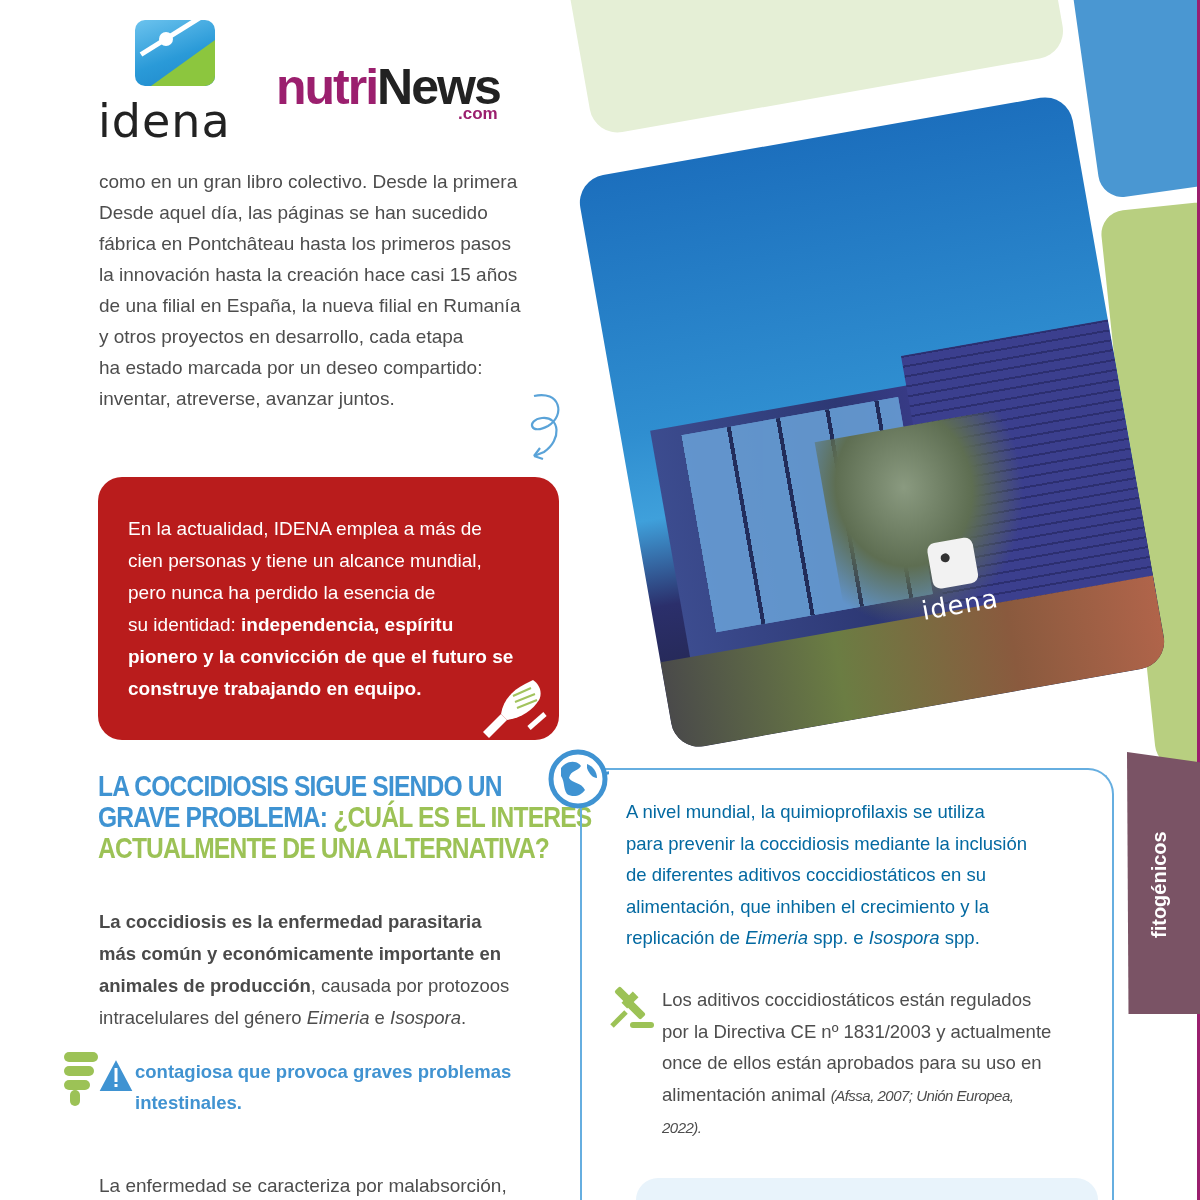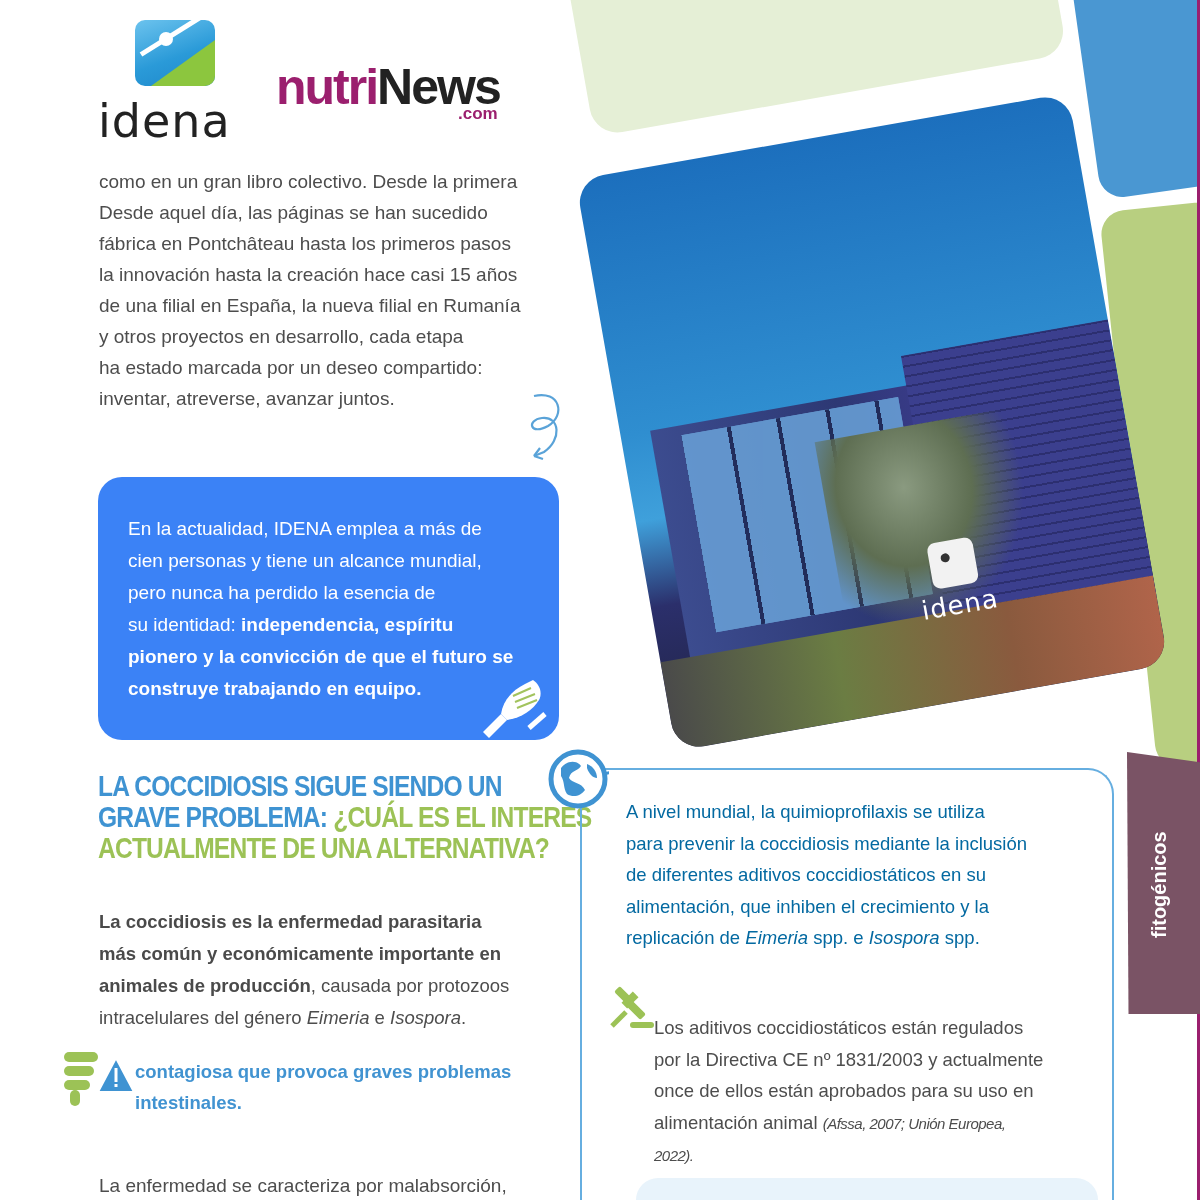--- a/index.html
+++ b/index.html
@@ -95,21 +95,21 @@
   
   .intro {
     position: absolute; left: 99px; top: 166px; width: 470px;
     font-size: 19px; line-height: 31px; color: #4d4d4d;
   }
   .intro p { white-space: nowrap; }
   .swirl { position: absolute; left: 520px; top: 390px; width: 50px; height: 75px; }
 
   .green-box {
     position: absolute; left: 98px; top: 477px; width: 461px; height: 263px;
-    background: #3b82f6; border-radius: 24px;
+    background: #b91c1c; border-radius: 24px;
     padding: 36px 20px 0 30px; color: #ffffff;
     font-size: 19px; line-height: 32px;
   }
   .green-box p { white-space: nowrap; }
   .green-box b { font-weight: bold; }
   .handshake { position: absolute; right: 6px; bottom: 0; width: 80px; height: 70px; }
 
   .section-title {
     position: absolute; left: 98px; top: 770px; width: 460px;
     font-family: "Liberation Sans", sans-serif; font-weight: bold;
@@ -146,22 +146,22 @@
   }
   .globe { position: absolute; left: 547px; top: 748px; width: 62px; height: 62px; }
   .info-text {
     position: absolute; left: 626px; top: 796px; width: 470px;
     font-size: 18.5px; line-height: 31.5px; color: #0369a1;
   }
   .info-text p { white-space: nowrap; }
   .reg-row { position: absolute; left: 608px; top: 982px; width: 500px; }
   .gavel { position: absolute; left: 0; top: 0; width: 50px; height: 50px; }
   .reg-text {
-    position: absolute; left: 46px; top: 2px; width: 440px;
-    font-size: 18.5px; line-height: 31.5px; color: #4d4d4d; margin-top: 28px;
+    position: absolute; left: 54px; top: 2px; width: 440px;
+    font-size: 18.5px; line-height: 31.5px; color: #4d4d4d;
   }
   .reg-text p { white-space: nowrap; }
   .reg-text .cite { font-style: italic; font-size: 15px; letter-spacing: -0.5px; }
   .sub-box {
     position: absolute; left: 636px; top: 1178px; width: 462px; height: 60px;
     background: #e8f3fb; border-radius: 22px;
   }
 
   
   .side-tab {

